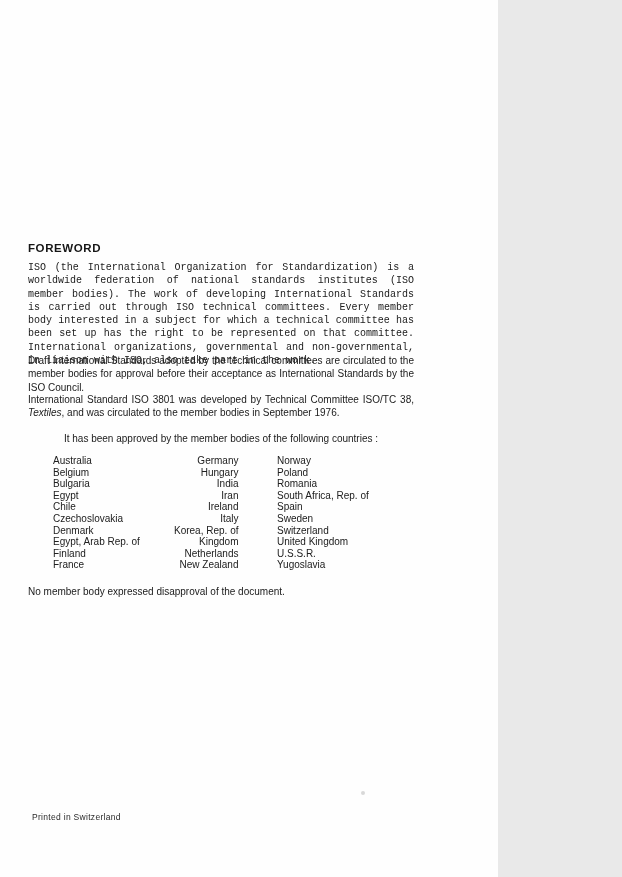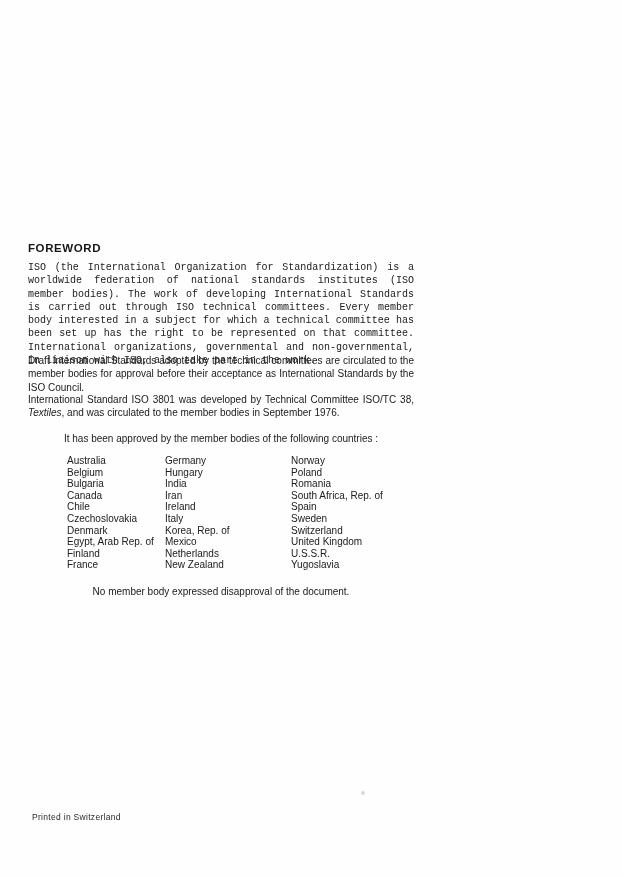--- a/index.html
+++ b/index.html
@@ -2,21 +2,21 @@
 <html><head>
 <meta charset="utf-8">
 <style>
   html, body {
     margin: 0;
     padding: 0;
     background: #e9e9e9;
   }
   .page {
     position: relative;
-    width: 622px;
+    width: 498px;
     height: 877px;
     background: #fefefe;
     font-family: "Liberation Sans", "DejaVu Sans", sans-serif;
     color: #1e1e1e;
     overflow: hidden;
   }
   .heading {
     position: absolute;
     left: 28px;
     top: 242px;
@@ -46,35 +46,34 @@
   }
   .countries {
     position: absolute;
     top: 455px;
     left: 0;
     width: 622px;
   }
   .col {
     position: absolute;
     top: 0;
-    margin-left: 14px;
   }
   .col1 { left: 53px; }
-  .col2 { left: 151px; }
+  .col2 { left: 174px; text-align: right; }
   .col3 { left: 277px; }
   .country {
     font-size: 10px;
     line-height: 11.6px;
     height: 11.6px;
     white-space: nowrap;
     color: #202020;
   }
   .no-disapproval {
     top: 585px;
-    text-align: center;
+    text-align: left;
   }
   .copyright {
     position: absolute;
     left: 28px;
     top: 785px;
     margin: 0;
     font-size: 9.5px;
     font-weight: bold;
     letter-spacing: 0.2px;
     color: #161616;
@@ -113,37 +112,37 @@
 
   <p class="para p3"><span>International Standard ISO 3801 was developed by Technical Committee ISO/TC 38, </span><em>Textiles</em><span>, and was circulated to the member bodies in September 1976.</span></p>
 
   <p class="para approved">It has been approved by the member bodies of the following countries :</p>
 
   <div class="countries">
     <div class="col col1">
       <div class="country">Australia</div>
       <div class="country">Belgium</div>
       <div class="country">Bulgaria</div>
-      <div class="country">Canada</div>
+      <div class="country">Egypt</div>
       <div class="country">Chile</div>
       <div class="country">Czechoslovakia</div>
       <div class="country">Denmark</div>
       <div class="country">Egypt, Arab Rep. of</div>
       <div class="country">Finland</div>
       <div class="country">France</div>
     </div>
     <div class="col col2">
       <div class="country">Germany</div>
       <div class="country">Hungary</div>
       <div class="country">India</div>
       <div class="country">Iran</div>
       <div class="country">Ireland</div>
       <div class="country">Italy</div>
       <div class="country">Korea, Rep. of</div>
-      <div class="country">Mexico</div>
+      <div class="country">Kingdom</div>
       <div class="country">Netherlands</div>
       <div class="country">New Zealand</div>
     </div>
     <div class="col col3">
       <div class="country">Norway</div>
       <div class="country">Poland</div>
       <div class="country">Romania</div>
       <div class="country">South Africa, Rep. of</div>
       <div class="country">Spain</div>
       <div class="country">Sweden</div>

